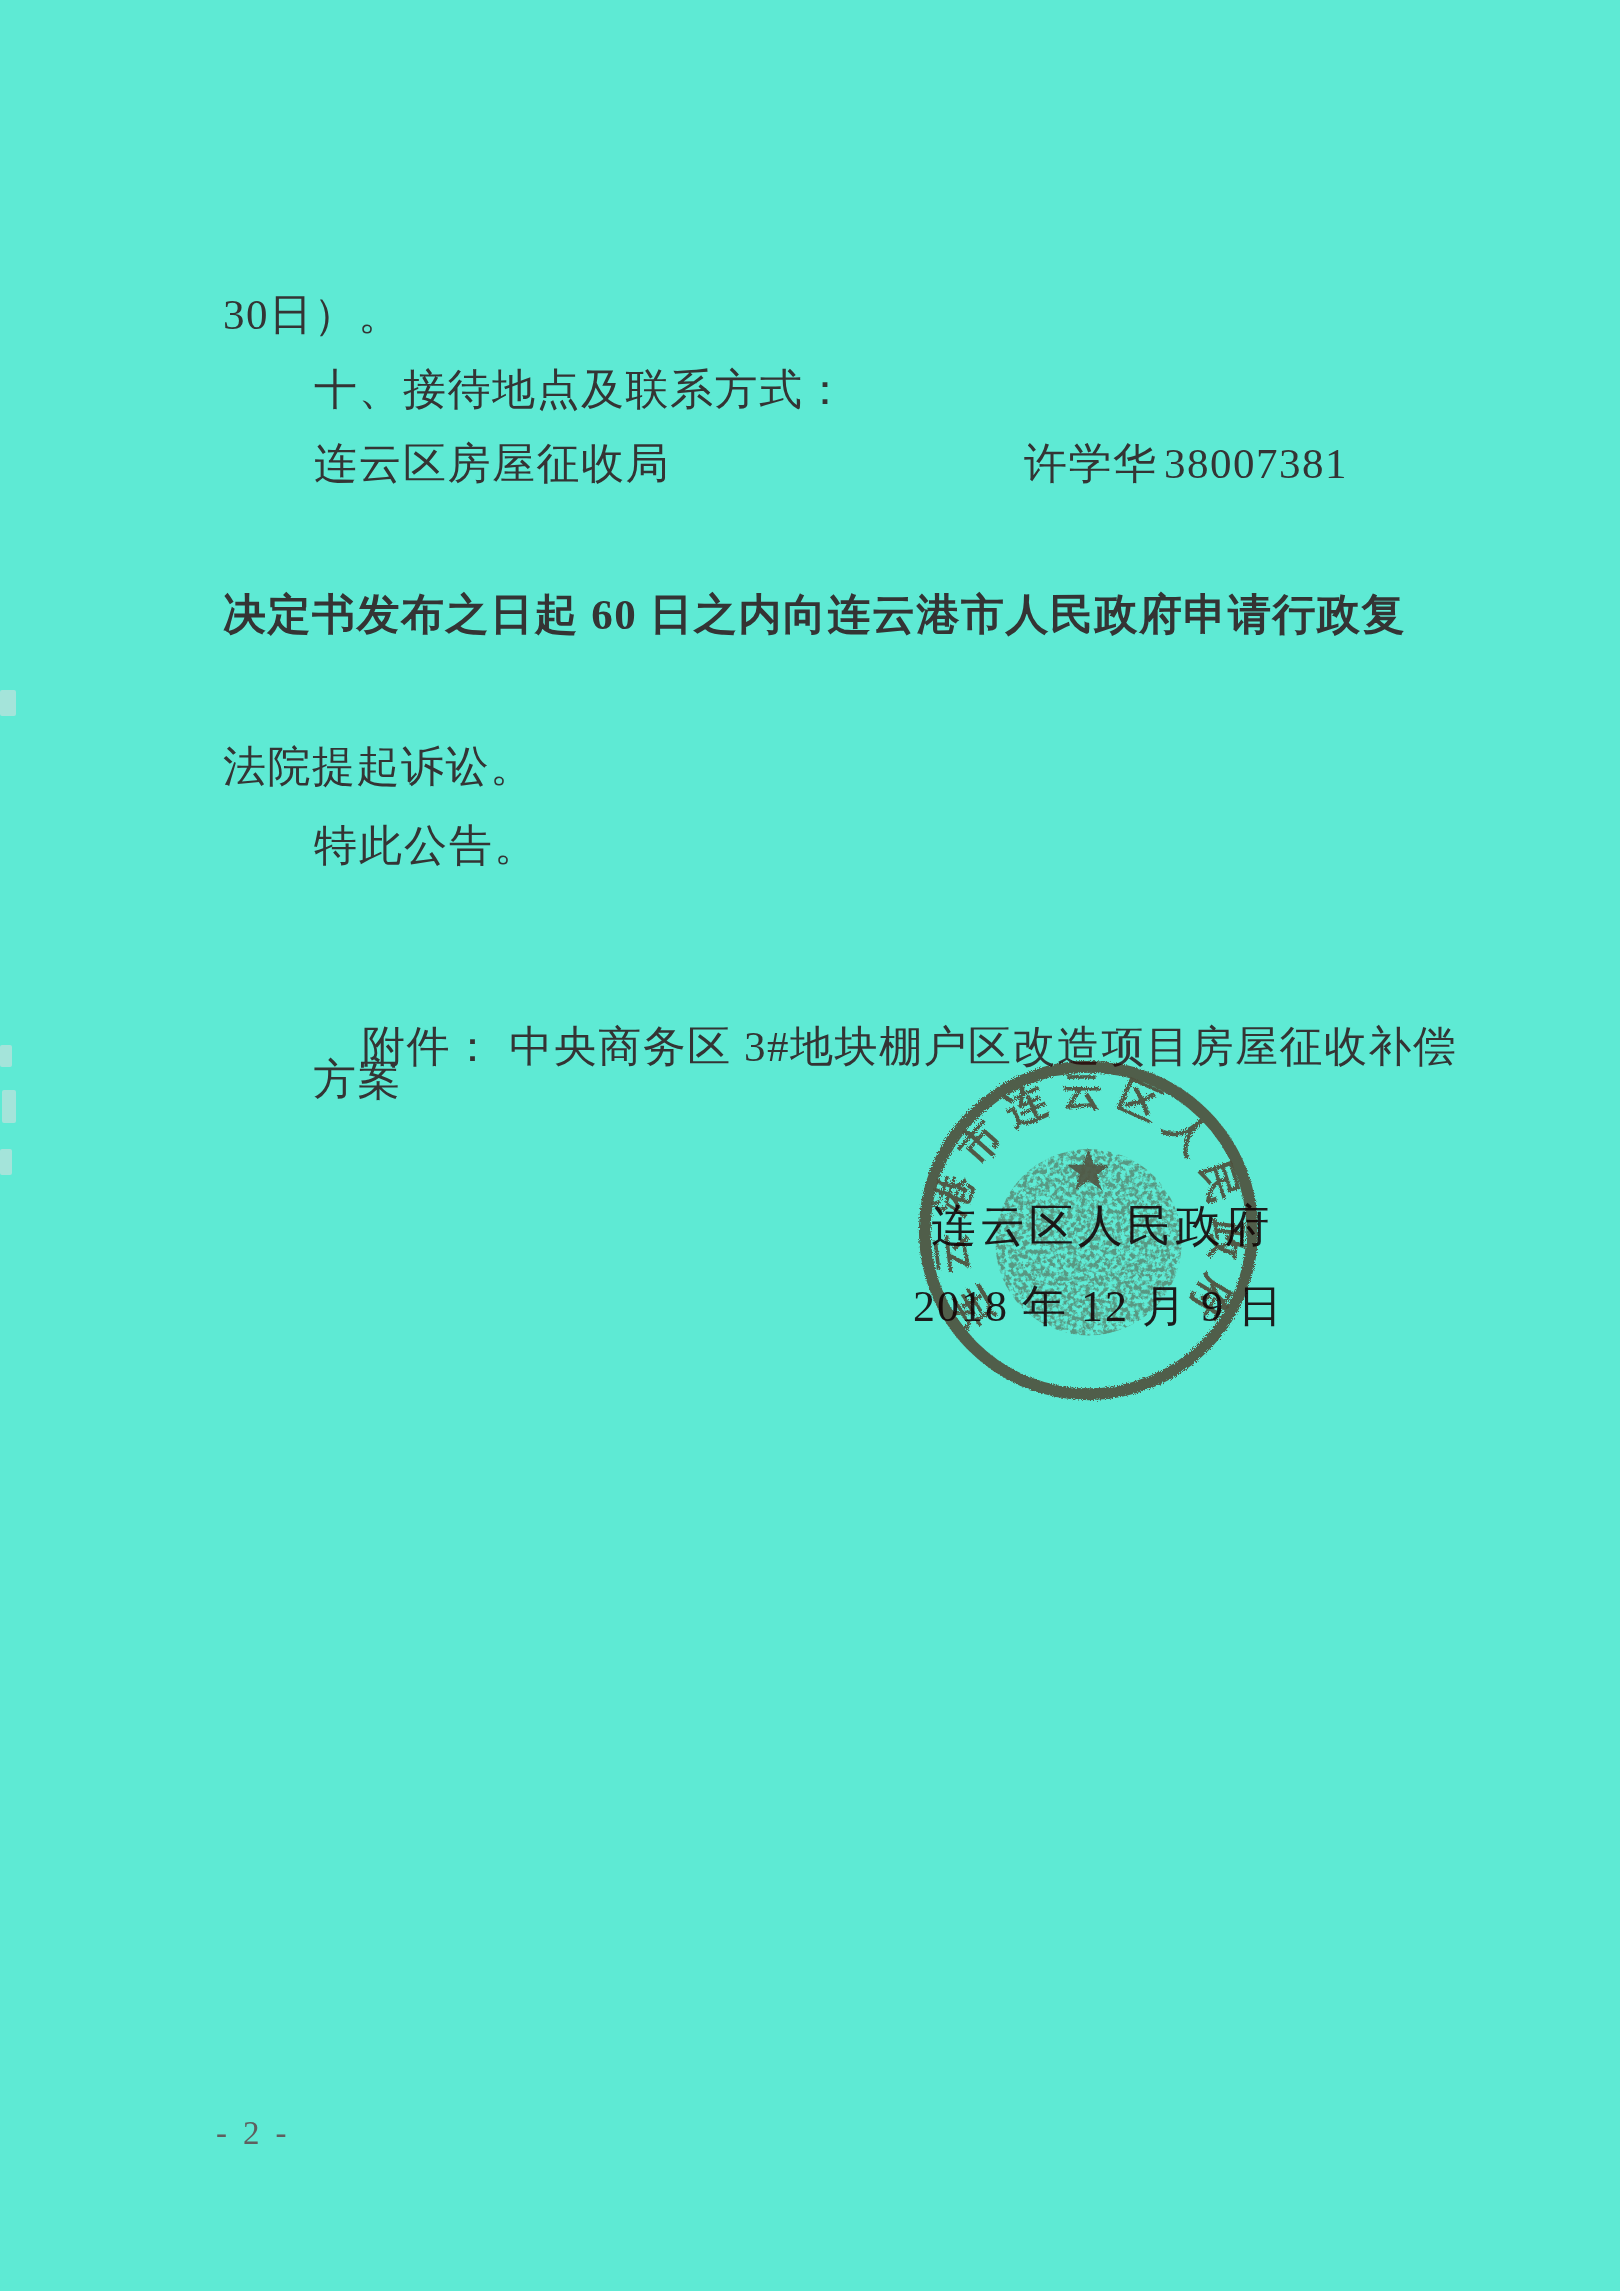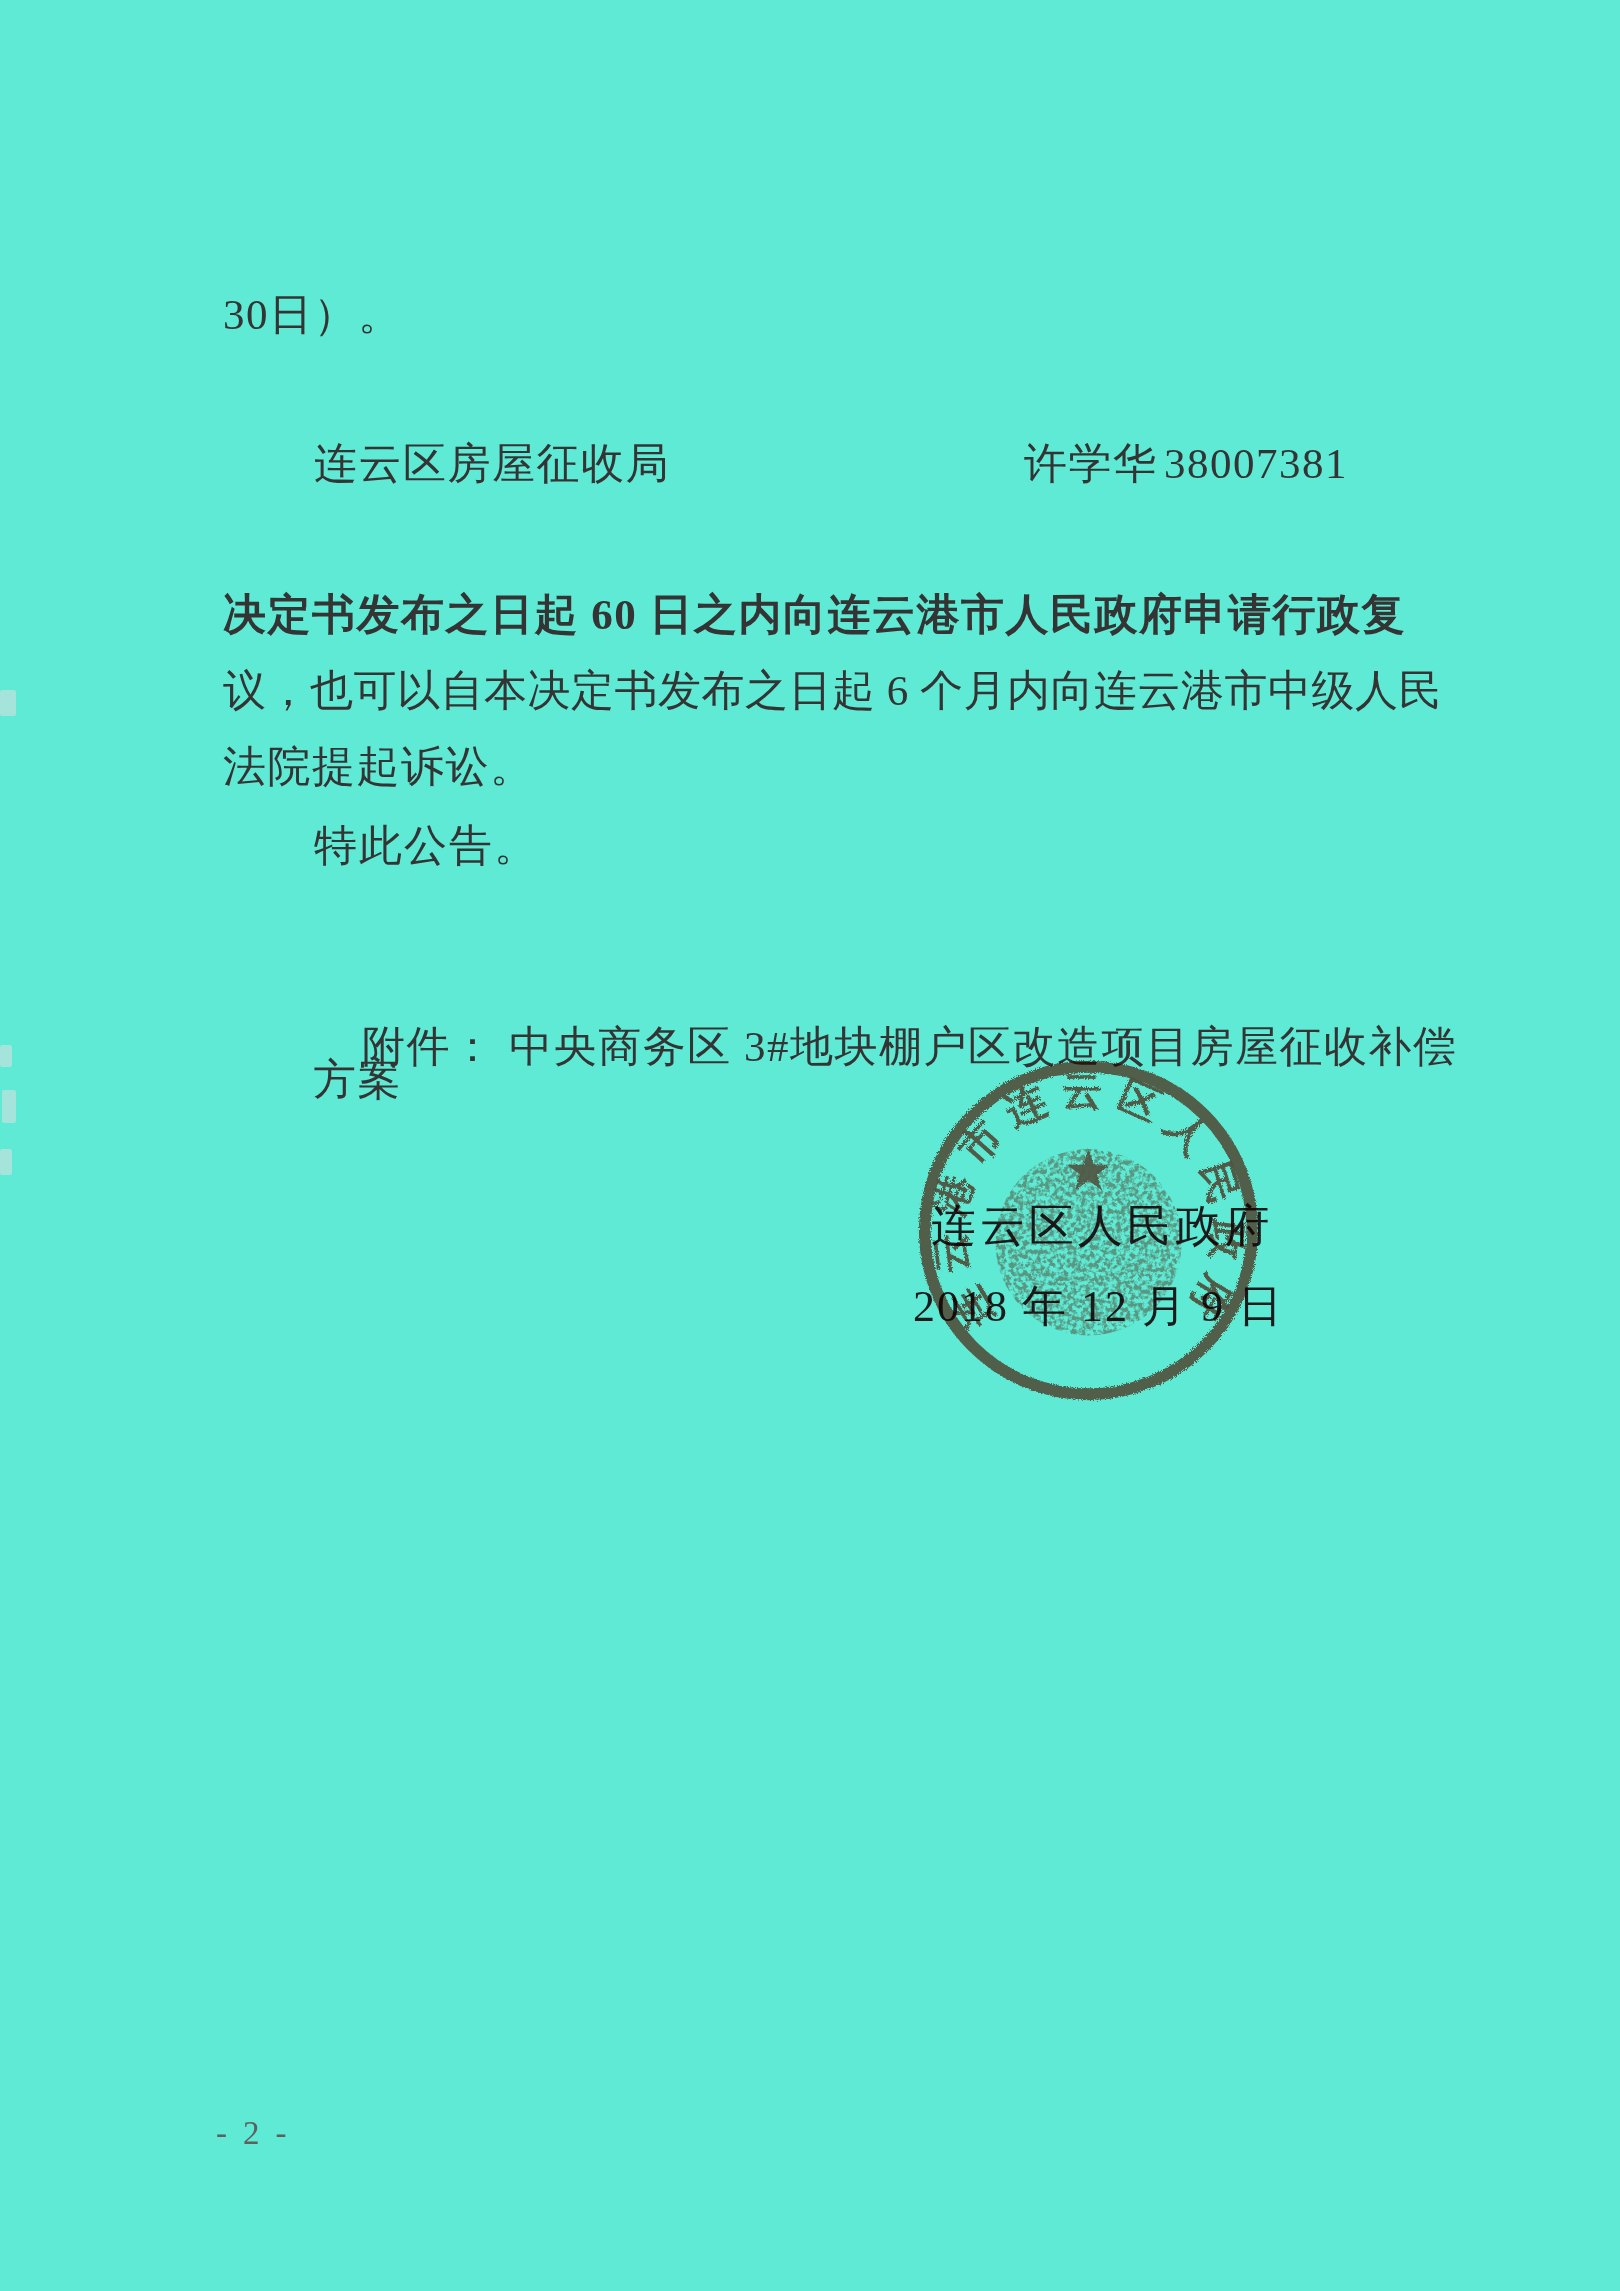--- a/index.html
+++ b/index.html
@@ -84,29 +84,29 @@
 
 <div class="page">
 
   <div class="artifact a1"></div>
   <div class="artifact a2"></div>
   <div class="artifact a3"></div>
   <div class="artifact a4"></div>
 
   <div class="ln" style="left:223px; top:290px;">30日）。</div>
 
+  <div class="ln" style="left:314px; top:365px;">十、接待地点及联系方式：</div>
 
   <div class="ln contact-row" style="left:0; top:439px; width:1620px;text-align:right;">
     <span style="left:314px;">连云区房屋征收局</span>
     <span style="left:1024px;">许学华</span>
     <span style="left:1164px;">38007381</span>
   </div>
 
   <div class="ln" style="left:223px; top:590px;font-weight:bold;">决定书发布之日起 60 日之内向连云港市人民政府申请行政复</div>
-  <div class="ln" style="left:223px; top:666px; letter-spacing:0.5px;">议，也可以自本决定书发布之日起 6 个月内向连云港市中级人民</div>
   <div class="ln" style="left:223px; top:742px;">法院提起诉讼。</div>
 
   <div class="ln closing" style="left:314px; top:821px;">特此公告。</div>
 
   <div class="ln" style="left:313px; top:973px;">
     <span class="attach-label">附件：</span><span>中央商务区 3#地块棚户区改造项目房屋征收补偿</span>
   </div>
   <div class="ln" style="left:313px; top:1055px;">方案</div>
 
   <div class="issuer-line">连云区人民政府</div>

